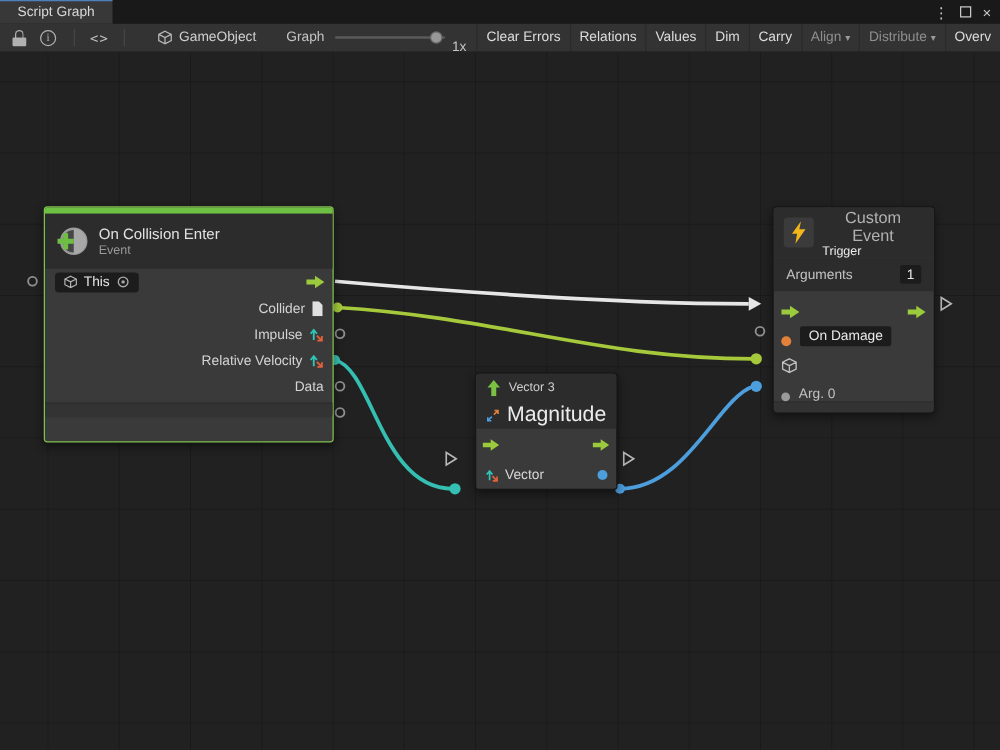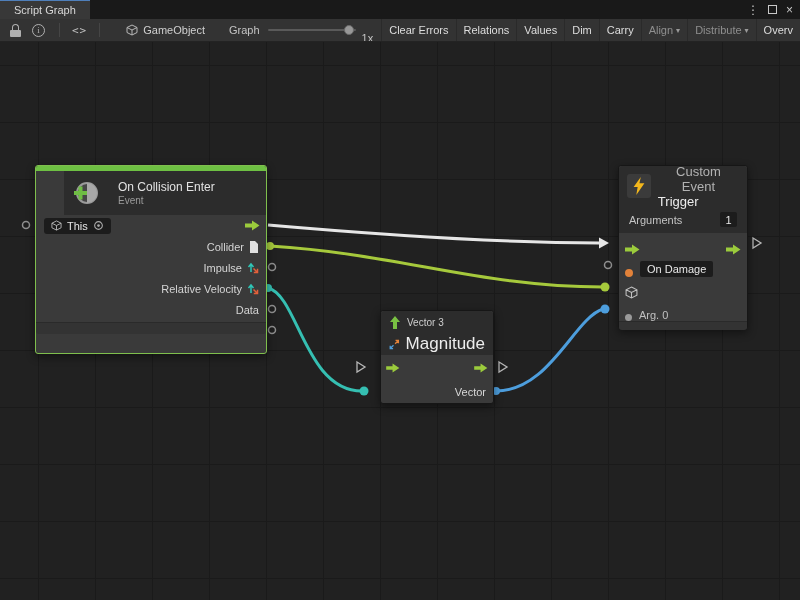--- a/index.html
+++ b/index.html
@@ -54,45 +54,45 @@
   .node { position:absolute; border:1px solid #161616; border-radius:3px; font-size:11px;
           color:#d8d8d8; box-shadow:0 3px 8px rgba(0,0,0,.45); background:#3a3a3a; }
   .nhead { background:#2c2c2c; }
   .row { height:21px; display:flex; align-items:center; }
   .dot { border-radius:50%; display:inline-block; }
   .farrow { display:inline-flex; }
 
   
   .node-oce { left:35px; top:123px; width:232px; height:189px; border-color:#7fbf4d; }
   .node-oce .strip { height:5px; background:#6ec043; border-radius:2px 2px 0 0; }
-  .node-oce .nhead { height:44px; display:flex; align-items:center; gap:19px; padding:0 9px;margin-left:28px; }
+  .node-oce .nhead { height:44px; display:flex; align-items:center; gap:8px; padding:0 9px; }
   .t1 { font-size:12px; color:#e2e2e2; }
   .t2 { font-size:10px; color:#9a9a9a; margin-top:1px; }
   .row-this { justify-content:space-between; padding:0 6px 0 8px; }
   .this-field { display:inline-flex; align-items:center; gap:5px; background:#1c1c1c;
                 border-radius:3px; padding:1px 7px; color:#e6e6e6; height:16px; }
   .row-right { justify-content:flex-end; gap:5px; padding-right:7px; color:#d4d4d4; }
   .node-oce .divider { border-top:1px solid #2a2a2a; margin-top:2px; }
   .node-oce .nfoot { height:11px; background:#333; border-radius:0 0 3px 3px; }
 
   
-  .node-vec { left:380px; top:268px; width:114px; height:94px; }
+  .node-vec { left:380px; top:256px; width:114px; height:94px; }
   .vhead { background:#2c2c2c; border-radius:3px 3px 0 0; }
   .vhead .vrow { height:22px; display:flex; align-items:center; gap:6px; padding:0 8px; }
   .vt-small { font-size:10px; color:#cfcfcf; }
   .vt-big { font-size:17px; color:#ececec; }
   .vflow { height:26px; display:flex; align-items:center; justify-content:space-between; padding:0 5px; }
-  .vrow-port { height:22px; display:flex; align-items:flex-end; gap:5px; padding:0 7px; border-radius:0 0 3px 3px;flex-direction:column; }
+  .vrow-port { height:22px; display:flex; align-items:center; gap:5px; padding:0 7px; border-radius:0 0 3px 3px; }
 
   
   .node-ce { left:618px; top:123px; width:130px; height:165px; }
   .ce-head { background:#2c2c2c; border-radius:3px 3px 0 0; height:40px;
              display:flex; align-items:center; gap:7px; padding:0 8px; }
   .ce-cat { font-size:13px; color:#b2b2b2;text-align:center; }
-  .ce-title { font-size:13px; color:#ececec; }
+  .ce-title { font-size:10px; color:#ececec; }
   .ce-args { background:#2c2c2c; height:27px; display:flex; align-items:center;
              justify-content:flex-start; gap:20px; padding:0 10px; color:#c4c4c4; }
   .ce-args-field { background:#1c1c1c; border-radius:2px; min-width:17px; height:15px;
                    display:inline-flex; align-items:center; justify-content:center;
                    color:#e8e8e8; margin-left:auto; padding:0 3px; }
   .ce-row { height:22px; display:flex; align-items:flex-end; gap:7px; padding:0 6px; }
   .ce-row.flow { justify-content:space-between; }
   .name-field { background:#1c1c1c; border-radius:2px; padding:1px 7px; color:#e8e8e8; height:16px;
                 display:inline-flex; align-items:center; }
   .arg-label { color:#c0c0c0; }

